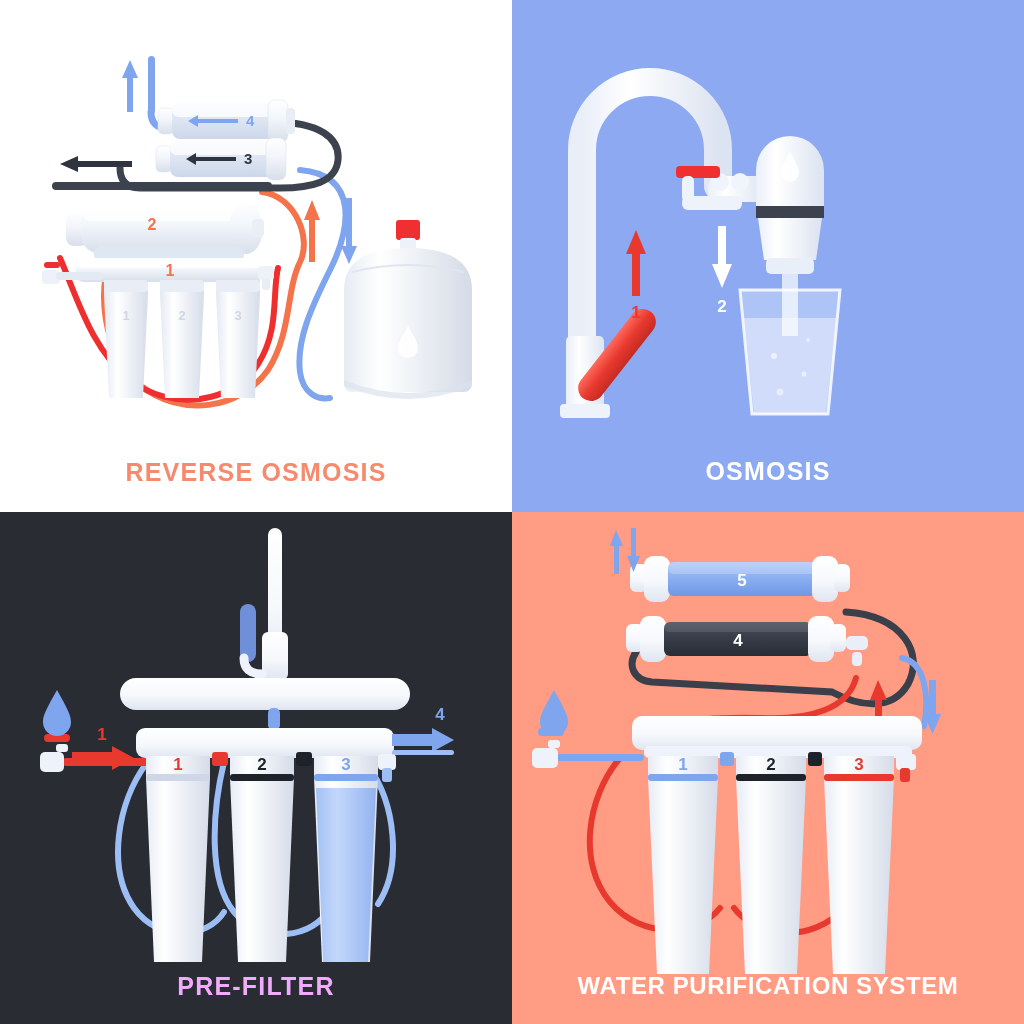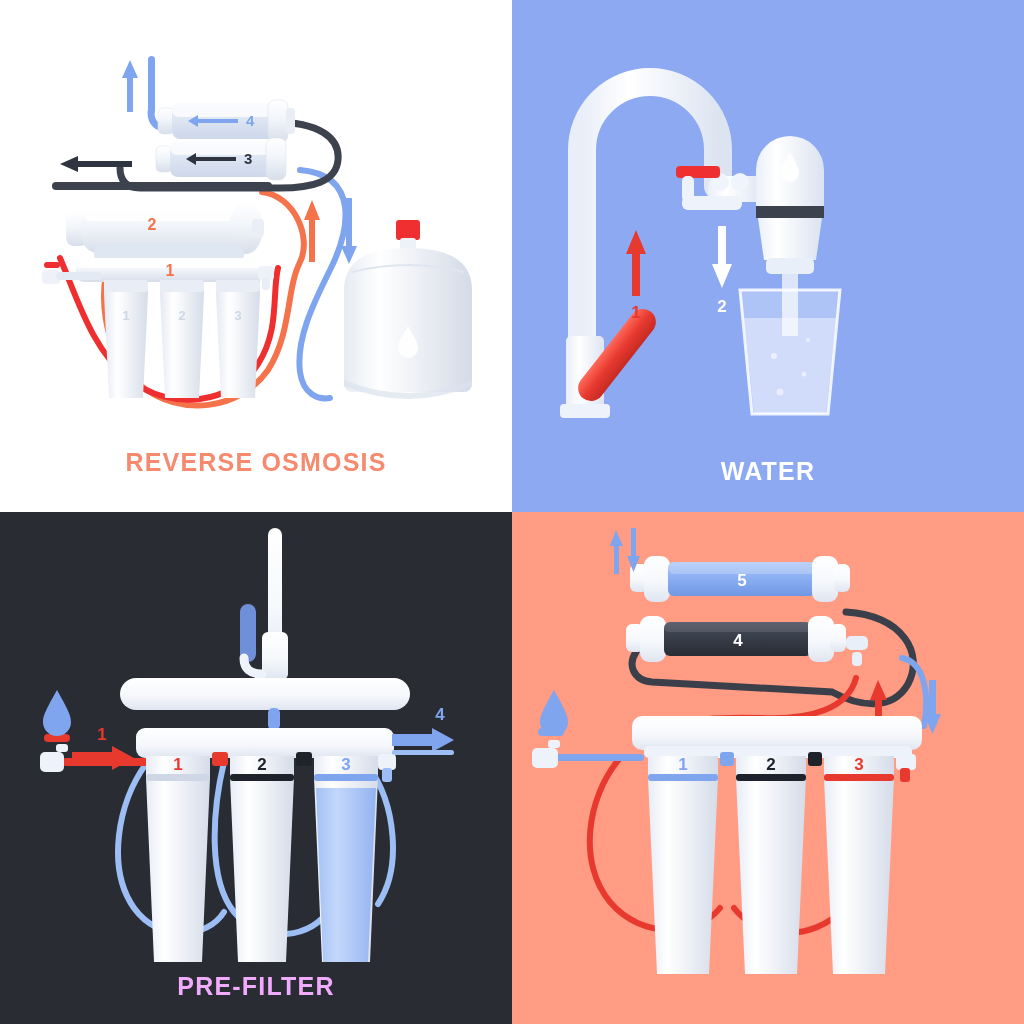--- a/index.html
+++ b/index.html
@@ -6,21 +6,21 @@
   body{width:1024px;height:1024px;font-family:"Liberation Sans",sans-serif;overflow:hidden;}
   #stage{position:relative;width:1024px;height:1024px;}
   .quad{position:absolute;width:512px;height:512px;overflow:hidden;}
   #q-ro{left:0;top:0;background:#ffffff;}
   #q-filter{left:512px;top:0;background:#8ca9f2;}
   #q-pre{left:0;top:512px;background:#292c33;}
   #q-wps{left:512px;top:512px;background:#ff9c83;}
 
   .caption{position:absolute;left:0;width:512px;text-align:center;
     font-weight:bold;letter-spacing:1.2px;font-size:25px;}
-  #cap-ro{top:448px;color:#f58a6e;}
+  #cap-ro{top:458px;color:#f58a6e;}
   #cap-filter{top:457px;color:#ffffff;}
   #cap-pre{top:460px;color:#f0abfc;}
   #cap-wps{top:460px;color:#ffffff;font-size:24px;letter-spacing:0.6px;}
 
   .art{position:absolute;left:0;top:0;width:512px;height:512px;}
   svg{display:block;}
   .numlbl{font-family:"Liberation Sans",sans-serif;font-weight:bold;}
 </style>
 </head>
 <body>
@@ -228,21 +228,21 @@
 
       <g>
         <path d="M124 230 L114 254 L120 254 L120 296 L128 296 L128 254 L134 254 Z" fill="#e8392f"></path>
         <text class="numlbl" x="124" y="318" font-size="17" fill="#e8392f" text-anchor="middle">1</text>
       </g>
       <g>
         <path d="M214 226 L206 226 L206 264 L200 264 L210 288 L220 264 L214 264 Z" fill="#ffffff"></path>
         <text class="numlbl" x="210" y="312" font-size="17" fill="#ffffff" text-anchor="middle">2</text>
       </g>
     </svg>
-    <div class="caption" id="cap-filter">WATER</div>
+    <div class="caption" id="cap-filter">OSMOSIS</div>
   </div>
 
   <div class="quad" id="q-pre">
     <svg class="art" viewBox="0 0 512 512">
       <defs>
         <linearGradient id="pWhite" x1="0" y1="0" x2="0" y2="1">
           <stop offset="0" stop-color="#ffffff"></stop>
             <stop offset="0.55" stop-color="#f6f8fc"></stop>
             <stop offset="1" stop-color="#dfe5f0"></stop>
         </linearGradient>
@@ -425,15 +425,16 @@
       <g>
         <path d="M312 244 h70 v22 l-9 196 h-52 l-9 -196 z" fill="url(#wHouse)"></path>
         <rect x="312" y="262" width="70" height="7" rx="3" fill="#e8392f"></rect>
         <text class="numlbl" x="347" y="258" font-size="17" fill="#e8392f" text-anchor="middle">3</text>
       </g>
       <g>
         <rect x="384" y="242" width="20" height="16" rx="4" fill="#eef2fb"></rect>
         <rect x="388" y="256" width="10" height="14" rx="3" fill="#e8392f"></rect>
       </g>
     </svg>
+    <div class="caption" id="cap-wps">WATER PURIFICATION SYSTEM</div>
   </div>
 
 </div>
 
 </body></html>

